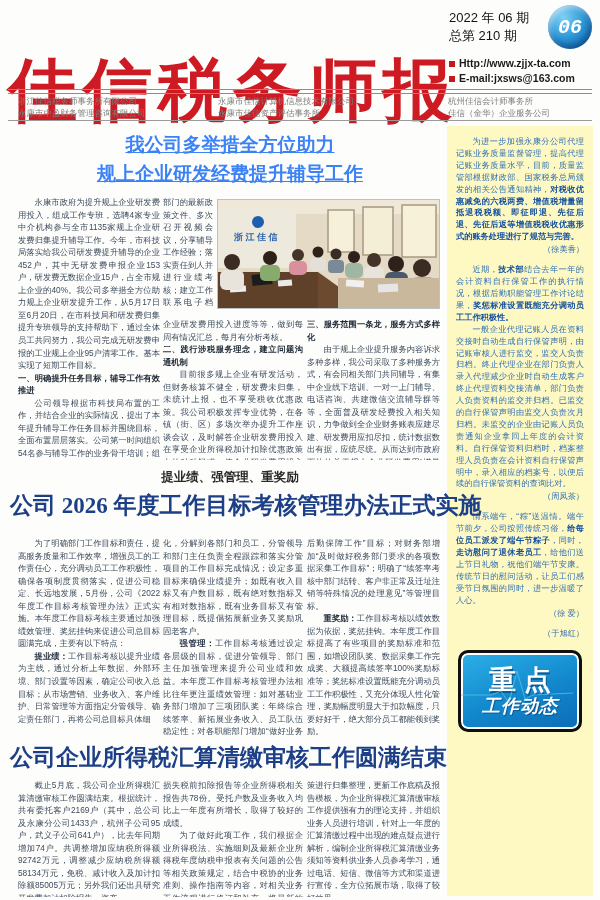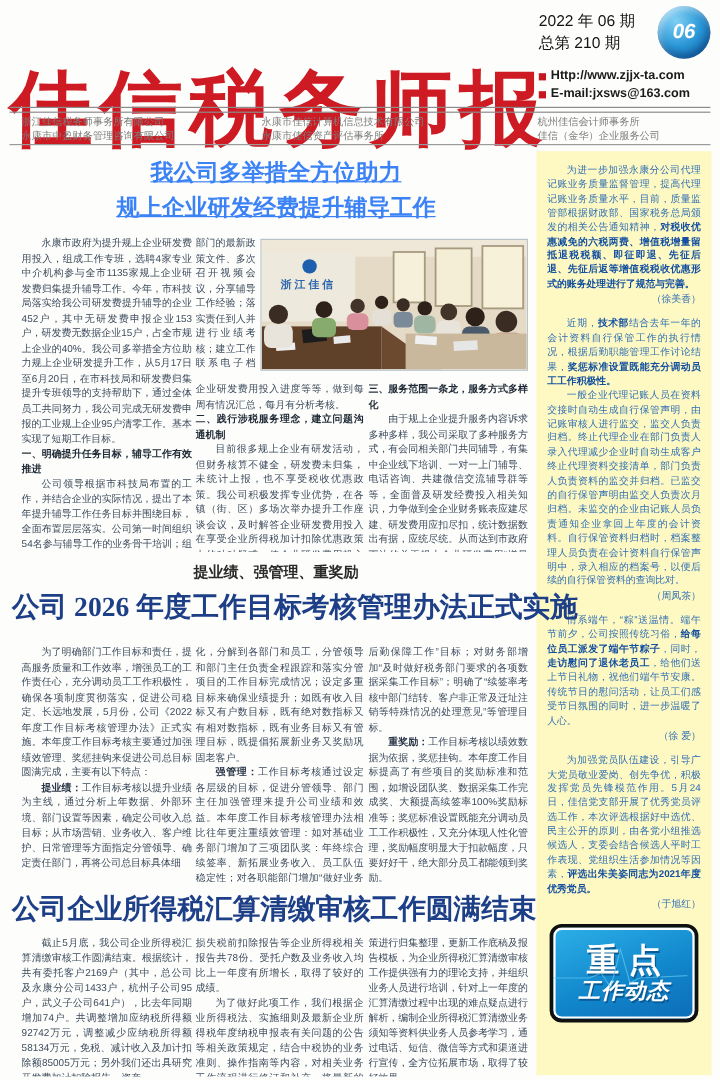--- a/index.html
+++ b/index.html
@@ -5,22 +5,22 @@
   html,body{margin:0;padding:0;background:#e9e9e9;}
   .page{position:relative;width:600px;height:900px;background:#fdfdfb;margin:0 auto;overflow:hidden;
         font-family:"Liberation Sans",sans-serif;-webkit-font-smoothing:antialiased;}
   
   .masthead{position:absolute;left:8px;top:0;width:438px;height:88px;line-height:90px;
             font-size:69px;font-weight:900;letter-spacing:6px;color:#ce1a22;white-space:nowrap;}
   .issue-meta{position:absolute;left:449px;top:9px;width:100px;font-size:13px;line-height:18px;color:#141414;}
   .issue-circle{position:absolute;left:548px;top:5px;width:44px;height:44px;border-radius:50%;
             background:radial-gradient(circle at 35% 28%, #7fd0f4 0%, #2a96d6 50%, #0a5fa8 100%);
             box-shadow:inset -2px -4px 6px rgba(5,30,80,.4), inset 2px 3px 5px rgba(255,255,255,.55);
-            color:#fff;font-size:17px;font-weight:800;font-style:italic;
-            display:flex;align-items:center;justify-content:center;}
+            color:#fff;font-size:20px;font-weight:800;font-style:italic;
+            display:flex;align-items:center;justify-content:center;font-family:Liberation Mono, monospace;}
   .contact{position:absolute;left:449px;top:56px;width:150px;}
   .contact-line{display:flex;align-items:center;font-size:10.5px;font-weight:700;color:#1a1a1a;line-height:15px;}
   .red-sq{width:6px;height:6px;background:#c4171e;margin-right:4px;flex:0 0 auto;}
   .rule-double{position:absolute;left:8px;top:89px;width:584px;height:3px;
                border-top:1px solid #8c8c8c;border-bottom:1px solid #8c8c8c;}
   .org-col{position:absolute;top:96px;font-size:8.5px;line-height:11.5px;color:#7e7e7e;}
   .org1{left:18px;} .org2{left:218px;} .org3{left:448px;}
   .rule-single{position:absolute;left:8px;top:120px;width:584px;border-top:1px solid #9a9a9a;}
   
   .sidebar{position:absolute;left:447px;top:126px;width:146px;height:770px;background:#fef9c3;
@@ -73,21 +73,20 @@
     <p class="sb-p"><span>为进一步加强永康分公司代理记账业务质量监督管理，提高代理记账业务质量水平，目前，质量监管部根据财政部、国家税务总局颁发的相关公告通知精神，</span><b>对税收优惠减免的六税两费、增值税增量留抵退税税额、即征即退、先征后退、先征后返等增值税税收优惠形式的账务处理进行了规范与完善。</b></p>
     <p class="sb-sig">（徐美香）</p>
 
     <p class="sb-p"><span>近期，</span><b>技术部</b><span>结合去年一年的会计资料自行保管工作的执行情况，根据后勤职能管理工作讨论结果，</span><b>奖惩标准设置既能充分调动员工工作积极性。</b></p>
     <p class="sb-p">一般企业代理记账人员在资料交接时自动生成自行保管声明，由记账审核人进行监交，监交人负责归档。终止代理企业在部门负责人录入代理减少企业时自动生成客户终止代理资料交接清单，部门负责人负责资料的监交并归档。已监交的自行保管声明由监交人负责次月归档。未监交的企业由记账人员负责通知企业拿回上年度的会计资料。自行保管资料归档时，档案整理人员负责在会计资料自行保管声明中，录入相应的档案号，以便后续的自行保管资料的查询比对。</p>
     <p class="sb-sig">（周凤茶）</p>
 
     <p class="sb-p"><span>情系端午，“粽”送温情。端午节前夕，公司按照传统习俗，</span><b>给每位员工派发了端午节粽子</b><span>，同时，</span><b>走访慰问了退休老员工</b><span>，给他们送上节日礼物，祝他们端午节安康。传统节日的慰问活动，让员工们感受节日氛围的同时，进一步温暖了人心。</span></p>
     <p class="sb-sig">（徐 爱）</p>
 
-    <p class="sb-p"><span>为加强党员队伍建设，引导广大党员敬业爱岗、创先争优，积极发挥党员先锋模范作用。5月24日，佳信党支部开展了优秀党员评选工作，本次评选根据好中选优、民主公开的原则，由各党小组推选候选人，支委会结合候选人平时工作表现、党组织生活参加情况等因素，</span><b>评选出朱美姿同志为2021年度优秀党员。</b></p>
     <p class="sb-sig">（于旭红）</p>
 
     <div class="badge">
       <svg width="112" height="70" viewBox="0 0 112 70">
         <polyline points="0,42 30,42 40,38 48,50 56,18 64,46 72,42 112,40" fill="none" stroke="#5fc8ee" stroke-width="1" opacity="0.7"></polyline>
       </svg>
       <div class="badge-l1">重点</div>
       <div class="badge-l2">工作动态</div>
     </div>
   </aside>

